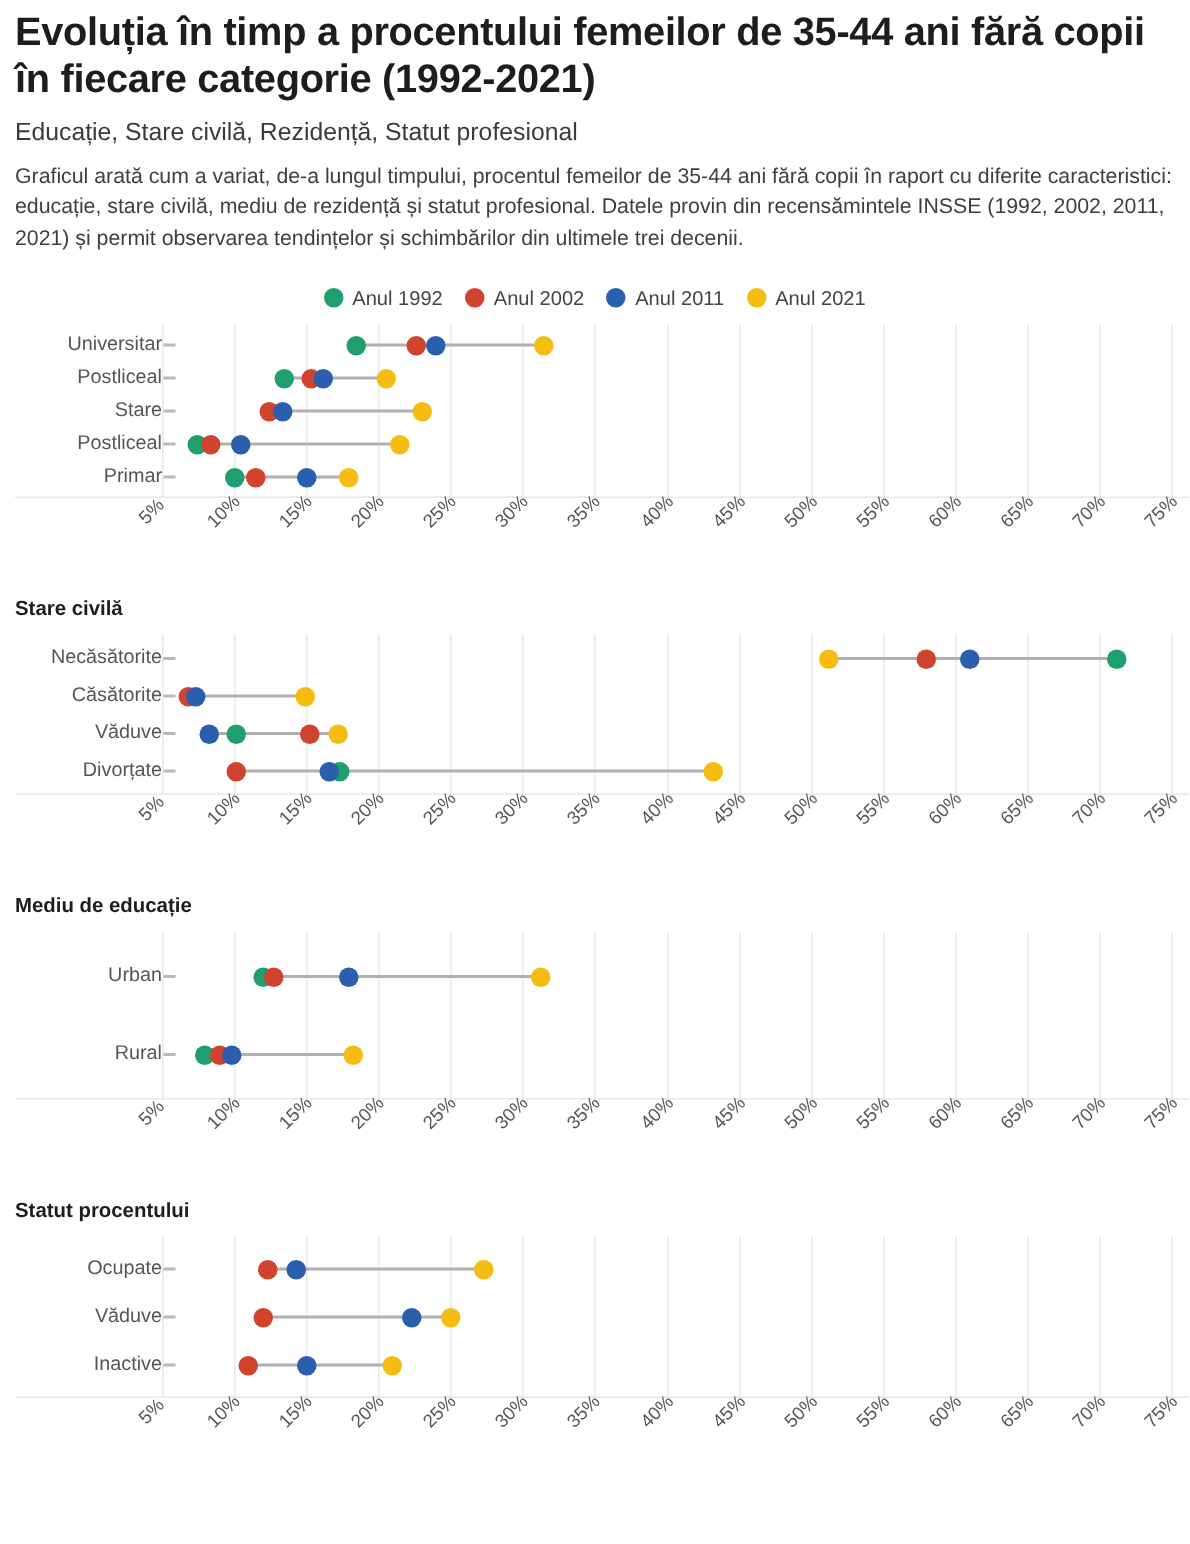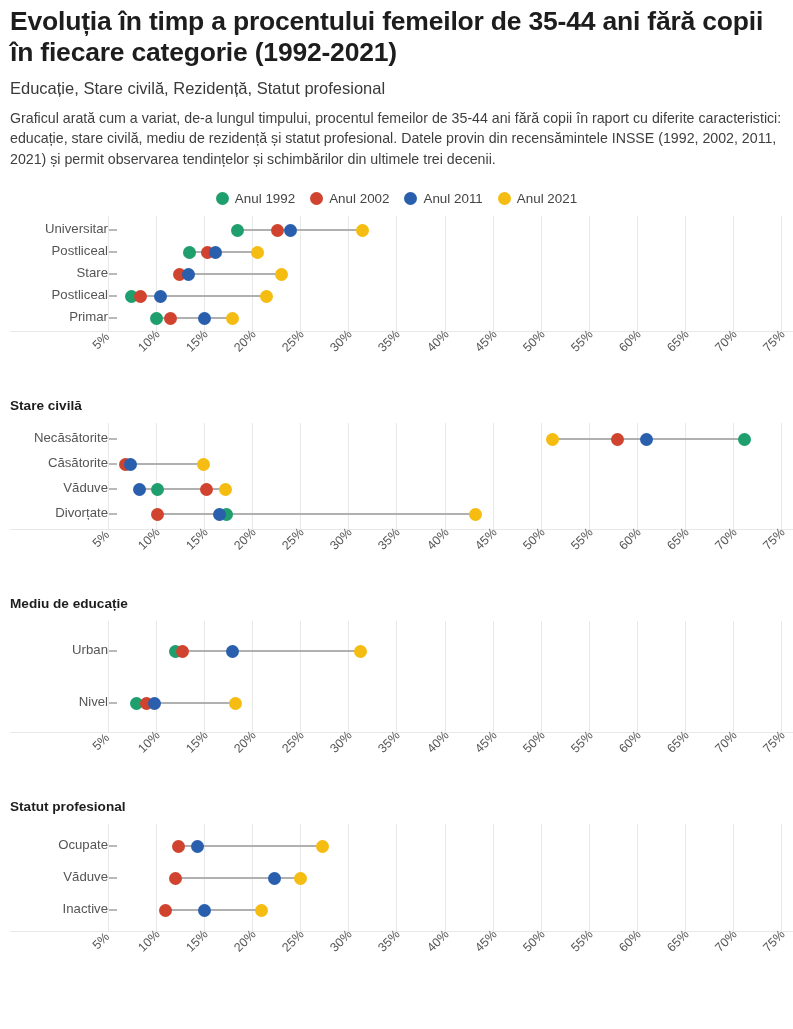--- a/index.html
+++ b/index.html
@@ -310,21 +310,21 @@
             <div class="row" style="top: 30px;">
               <div class="row-label">Urban</div>
               <div class="tick-mark"></div>
               <div class="connector" style="left: 165.3px; width: 185.556px;"></div>
               <div class="dot" title="Anul 1992: 12%" style="left: 165.3px; background: rgb(31, 158, 110);"></div>
               <div class="dot" title="Anul 2002: 12.8%" style="left: 172.991px; background: rgb(208, 67, 47);"></div>
               <div class="dot" title="Anul 2011: 18%" style="left: 222.986px; background: rgb(42, 95, 174);"></div>
               <div class="dot" title="Anul 2021: 31.3%" style="left: 350.856px; background: rgb(245, 188, 17);"></div>
             </div>
             <div class="row" style="top: 82px;">
-              <div class="row-label">Nivel</div>
+              <div class="row-label">Rural</div>
               <div class="tick-mark"></div>
               <div class="connector" style="left: 126.843px; width: 99.0271px;"></div>
               <div class="dot" title="Anul 1992: 8%" style="left: 126.843px; background: rgb(31, 158, 110);"></div>
               <div class="dot" title="Anul 2002: 9%" style="left: 136.457px; background: rgb(208, 67, 47);"></div>
               <div class="dot" title="Anul 2011: 9.8%" style="left: 144.149px; background: rgb(42, 95, 174);"></div>
               <div class="dot" title="Anul 2021: 18.3%" style="left: 225.87px; background: rgb(245, 188, 17);"></div>
             </div>
           </div>
         </div>
         <div class="xaxis">
@@ -339,21 +339,21 @@
           <div class="xtick" style="left: 470.571px;">45%</div>
           <div class="xtick" style="left: 518.643px;">50%</div>
           <div class="xtick" style="left: 566.714px;">55%</div>
           <div class="xtick" style="left: 614.786px;">60%</div>
           <div class="xtick" style="left: 662.857px;">65%</div>
           <div class="xtick" style="left: 710.929px;">70%</div>
           <div class="xtick" style="left: 759px;">75%</div>
         </div>
       </div>
       <div class="section">
-        <div class="section-title">Statut profesional</div>
+        <div class="section-title">Statut procentului</div>
         <div class="plot" style="--plot-h: 108px;">
           <div class="grid-layer">
             <div class="gridline" style="left: 98px;"></div>
             <div class="gridline" style="left: 146.071px;"></div>
             <div class="gridline" style="left: 194.143px;"></div>
             <div class="gridline" style="left: 242.214px;"></div>
             <div class="gridline" style="left: 290.286px;"></div>
             <div class="gridline" style="left: 338.357px;"></div>
             <div class="gridline" style="left: 386.429px;"></div>
             <div class="gridline" style="left: 434.5px;"></div>

